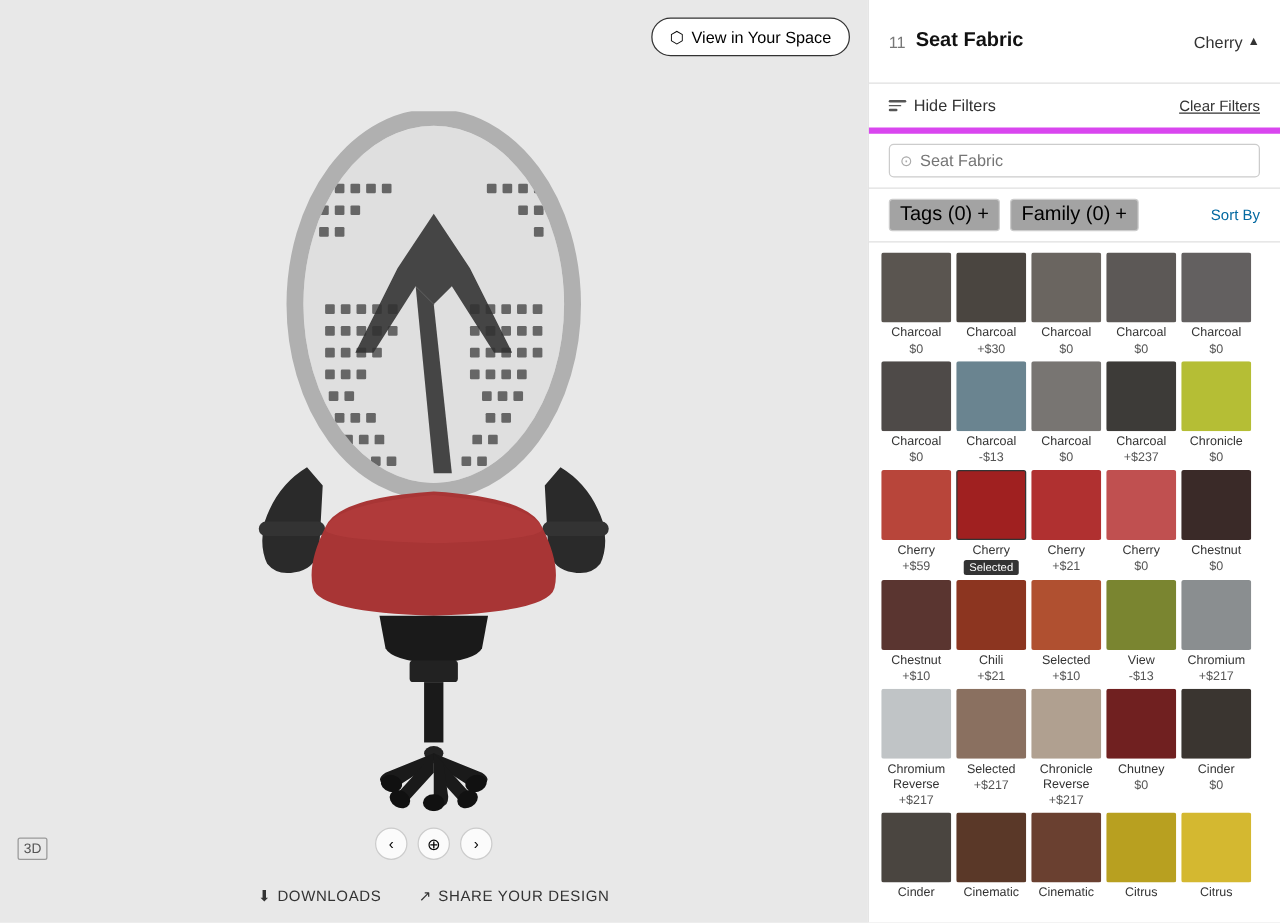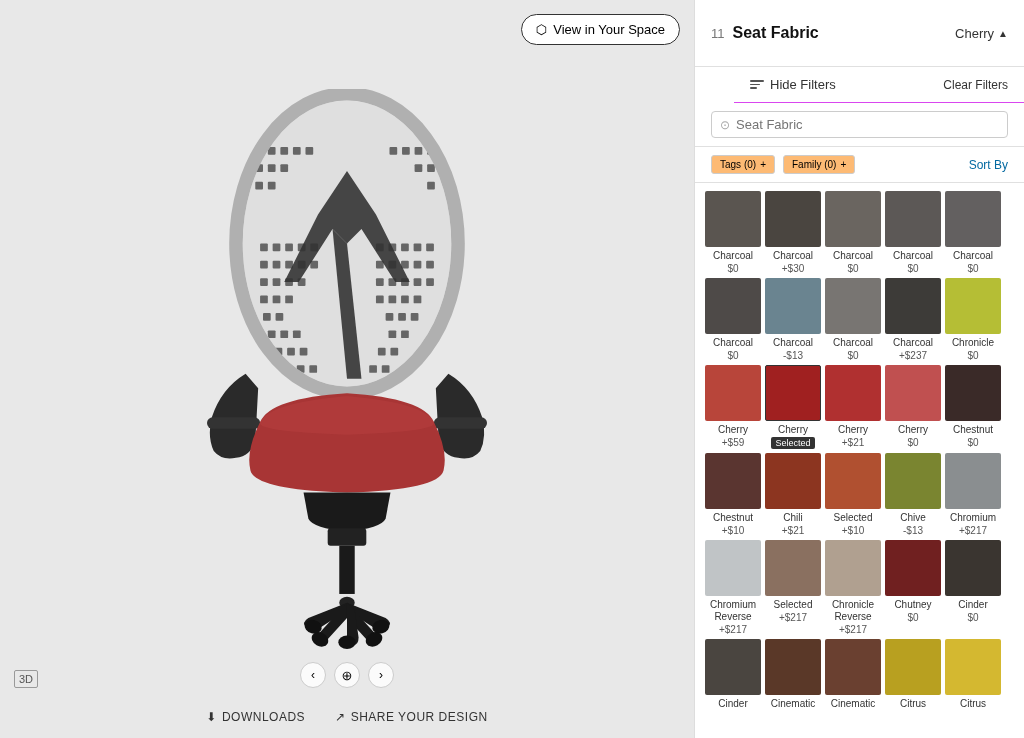--- a/index.html
+++ b/index.html
@@ -161,25 +161,24 @@
       gap: 4px;
     }
 
     .chevron-up {
       font-size: 10px;
     }
 
     
     .filter-bar {
       padding: 10px 16px;
-      border-bottom: 1px solid #d946ef;
+      border-bottom: 5px solid #d946ef;
       display: flex;
       align-items: center;
       justify-content: space-between;
-      margin-left: 39px;
     }
 
     .filter-left {
       display: flex;
       align-items: center;
       gap: 6px;
       font-size: 13px;
       color: #333;
       cursor: pointer;
     }
@@ -196,20 +195,21 @@
       border-radius: 1px;
     }
     .filter-icon span:nth-child(1) { width: 14px; }
     .filter-icon span:nth-child(2) { width: 10px; }
     .filter-icon span:nth-child(3) { width: 7px; }
 
     .clear-filters {
       font-size: 12px;
       color: #333;
       cursor: pointer;
+      text-decoration: underline;
     }
 
     
     .search-bar {
       padding: 8px 16px;
       border-bottom: 1px solid #e0e0e0;
     }
 
     .search-input-wrap {
       display: flex;
@@ -242,26 +242,26 @@
       align-items: center;
       justify-content: space-between;
     }
 
     .tag-filter-left {
       display: flex;
       gap: 8px;
     }
 
     .tag-btn {
-      font-size: 10px;
+      font-size: 16px;
       border: 1px solid #ccc;
       border-radius: 3px;
       padding: 3px 8px;
       cursor: pointer;
-      background: #fdba74;
+      background: #a3a3a3;
       display: flex;
       align-items: center;
       gap: 4px;
     }
 
     .sort-by {
       font-size: 12px;
       color: #0369a1;
     }
 
@@ -645,21 +645,21 @@
           <div class="color-name">Chili</div>
           <div class="color-price">+$21</div>
         </div>
         <div class="color-item">
           <div class="color-swatch" style="background: rgb(176, 80, 48);"></div>
           <div class="color-name">Selected</div>
           <div class="color-price">+$10</div>
         </div>
         <div class="color-item">
           <div class="color-swatch" style="background: rgb(122, 133, 48);"></div>
-          <div class="color-name">Chive</div>
+          <div class="color-name">View</div>
           <div class="color-price">-$13</div>
         </div>
         <div class="color-item">
           <div class="color-swatch" style="background: rgb(138, 142, 144);"></div>
           <div class="color-name">Chromium</div>
           <div class="color-price">+$217</div>
         </div>
       </div>
       <div class="grid-row">
         <div class="color-item">

